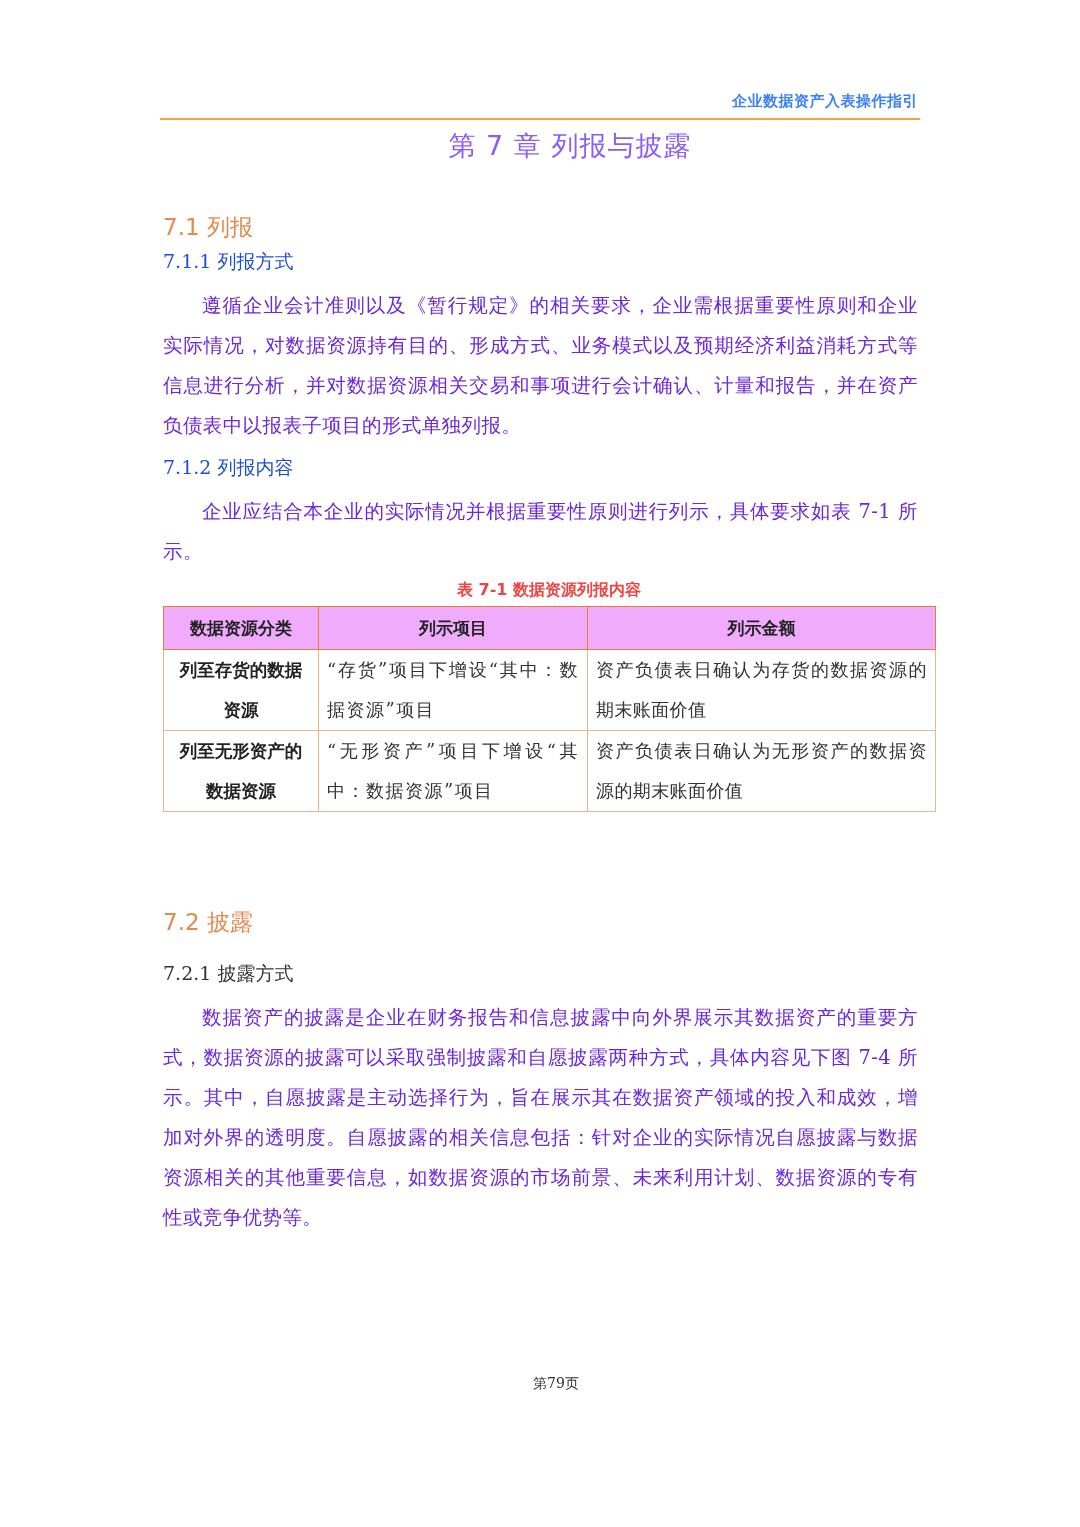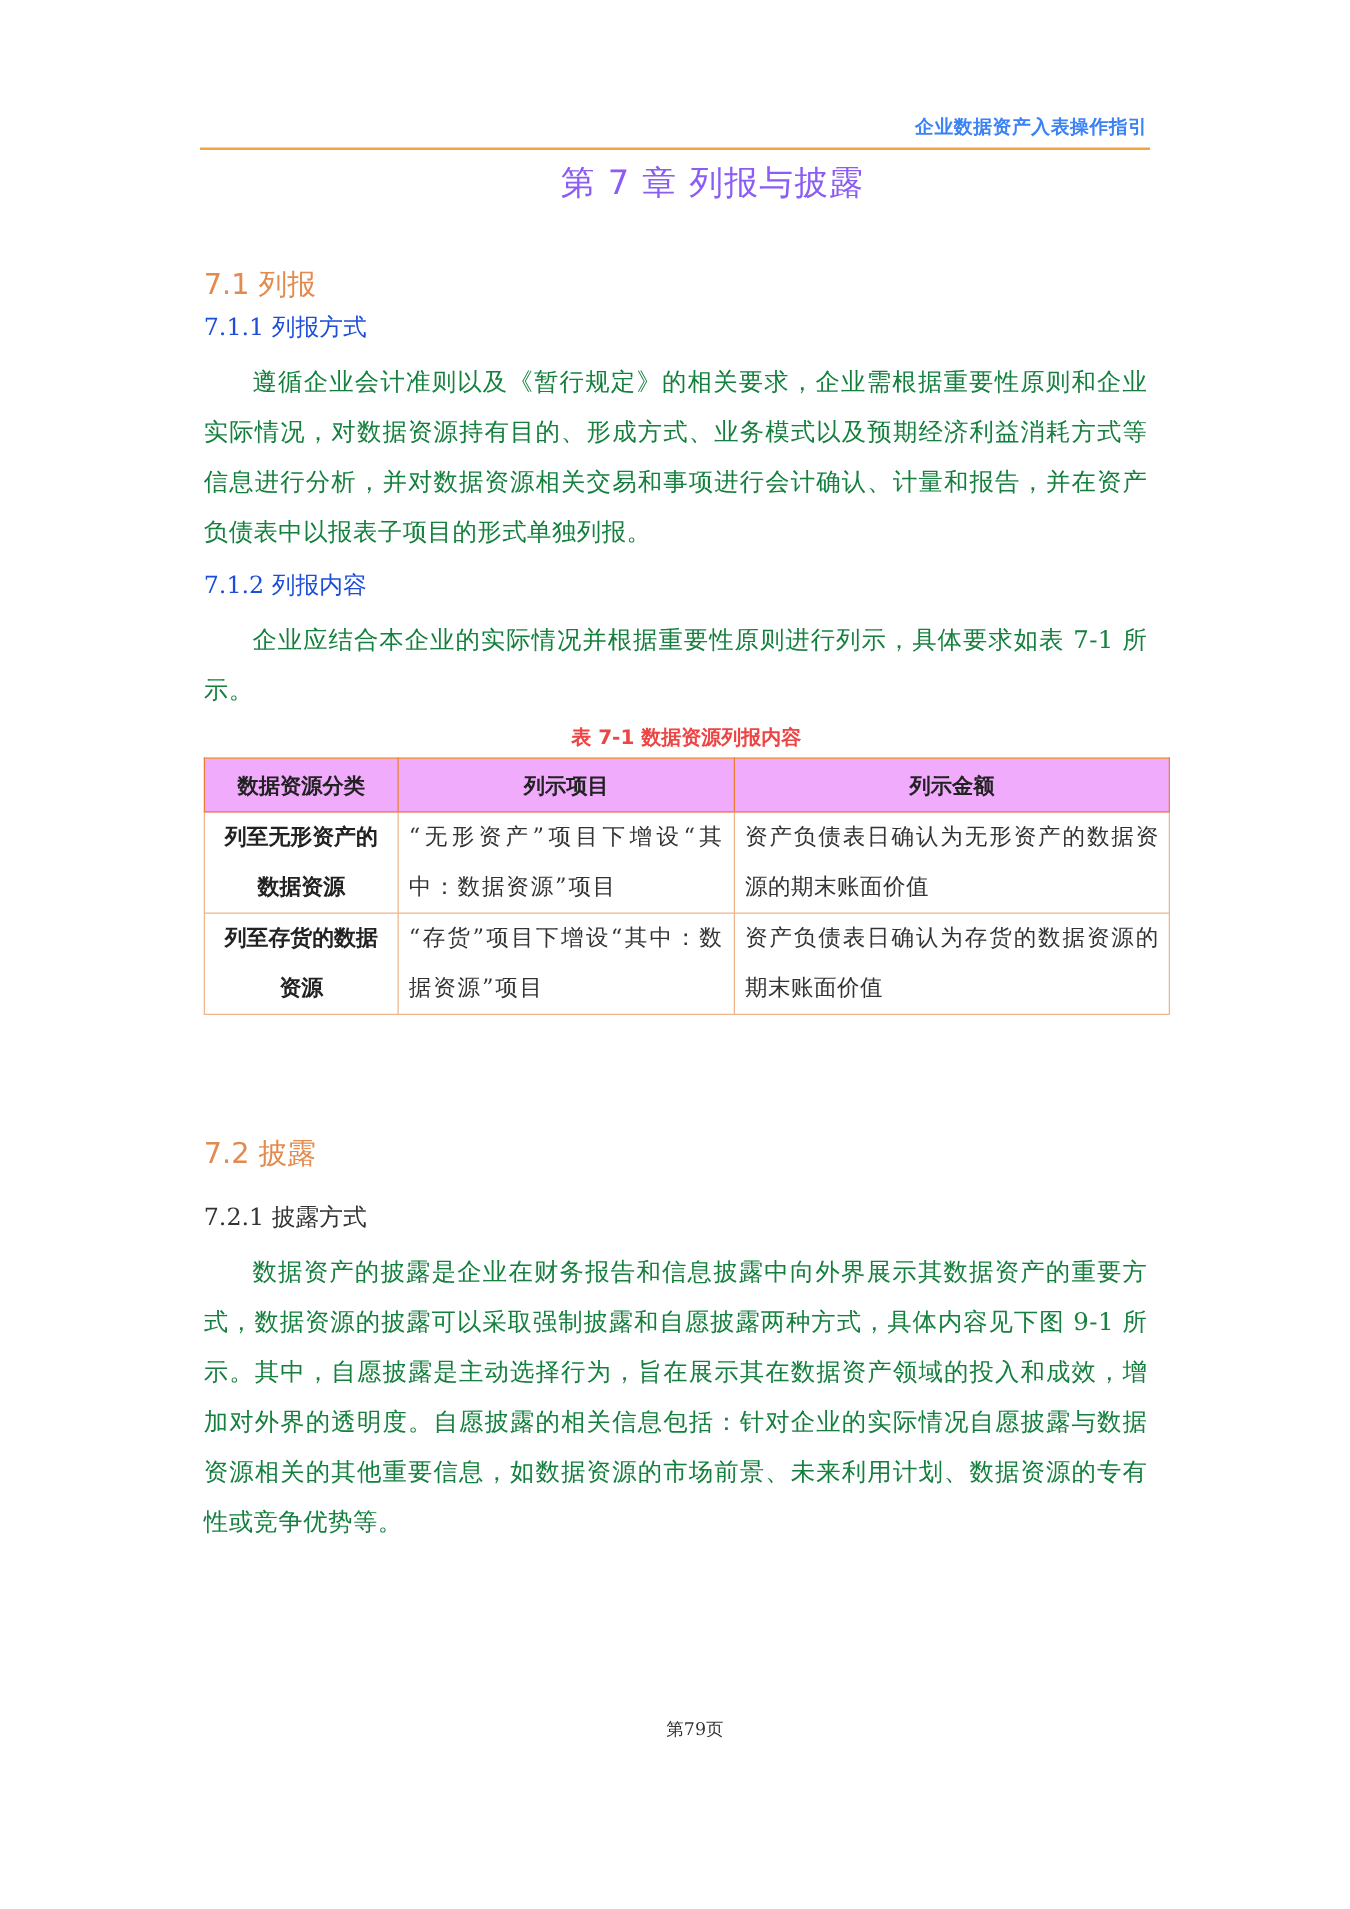--- a/index.html
+++ b/index.html
@@ -25,21 +25,21 @@
     .h2 {
       position: absolute; left: 163px; font-family: "DejaVu Sans", sans-serif;
       font-size: 23px; color: #e38a4e;
     }
     .h3 {
       position: absolute; left: 163px; font-size: 19px; color: #1d4ed8;
     }
     .h3.dark { color: #333; }
     .para {
       position: absolute; left: 163px; width: 755px;
-      font-size: 19.5px; line-height: 40px; color: #15803d;
+      font-size: 19.5px; line-height: 40px; color: #6d28d9;
       text-align: justify; text-indent: 2em; margin: 0;
       letter-spacing: 0.4px;
     }
     .caption {
       position: absolute; left: 163px; width: 772px; top: 580px;
       text-align: center; font-family: "DejaVu Sans", sans-serif;
       font-size: 16px; font-weight: bold; color: #ef4444;
     }
     table.data-table {
       position: absolute; left: 163px; top: 606px; width: 772px;
@@ -93,29 +93,29 @@
   </colgroup>
   <thead>
     <tr>
       <th>数据资源分类</th>
       <th>列示项目</th>
       <th>列示金额</th>
     </tr>
   </thead>
   <tbody>
     <tr>
+      <td class="cat">列至存货的数据资源</td>
+      <td class="item">“存货”项目下增设“其中：数据资源”项目</td>
+      <td class="amount">资产负债表日确认为存货的数据资源的期末账面价值</td>
+    </tr>
+    <tr>
       <td class="cat">列至无形资产的数据资源</td>
       <td class="item">“无形资产”项目下增设“其中：数据资源”项目</td>
       <td class="amount">资产负债表日确认为无形资产的数据资源的期末账面价值</td>
-    </tr>
-    <tr>
-      <td class="cat">列至存货的数据资源</td>
-      <td class="item">“存货”项目下增设“其中：数据资源”项目</td>
-      <td class="amount">资产负债表日确认为存货的数据资源的期末账面价值</td>
     </tr>
   </tbody>
 </table>
 
 <div class="h2" style="top:907px;">7.2 披露</div>
 <div class="h3 dark" style="top:961px;">7.2.1 披露方式</div>
-<p class="para" style="top:998px;">数据资产的披露是企业在财务报告和信息披露中向外界展示其数据资产的重要方式，数据资源的披露可以采取强制披露和自愿披露两种方式，具体内容见下图 9-1 所示。其中，自愿披露是主动选择行为，旨在展示其在数据资产领域的投入和成效，增加对外界的透明度。自愿披露的相关信息包括：针对企业的实际情况自愿披露与数据资源相关的其他重要信息，如数据资源的市场前景、未来利用计划、数据资源的专有性或竞争优势等。</p>
+<p class="para" style="top:998px;">数据资产的披露是企业在财务报告和信息披露中向外界展示其数据资产的重要方式，数据资源的披露可以采取强制披露和自愿披露两种方式，具体内容见下图 7-4 所示。其中，自愿披露是主动选择行为，旨在展示其在数据资产领域的投入和成效，增加对外界的透明度。自愿披露的相关信息包括：针对企业的实际情况自愿披露与数据资源相关的其他重要信息，如数据资源的市场前景、未来利用计划、数据资源的专有性或竞争优势等。</p>
 
 <div class="page-number">第79页</div>
 
 </body></html>

